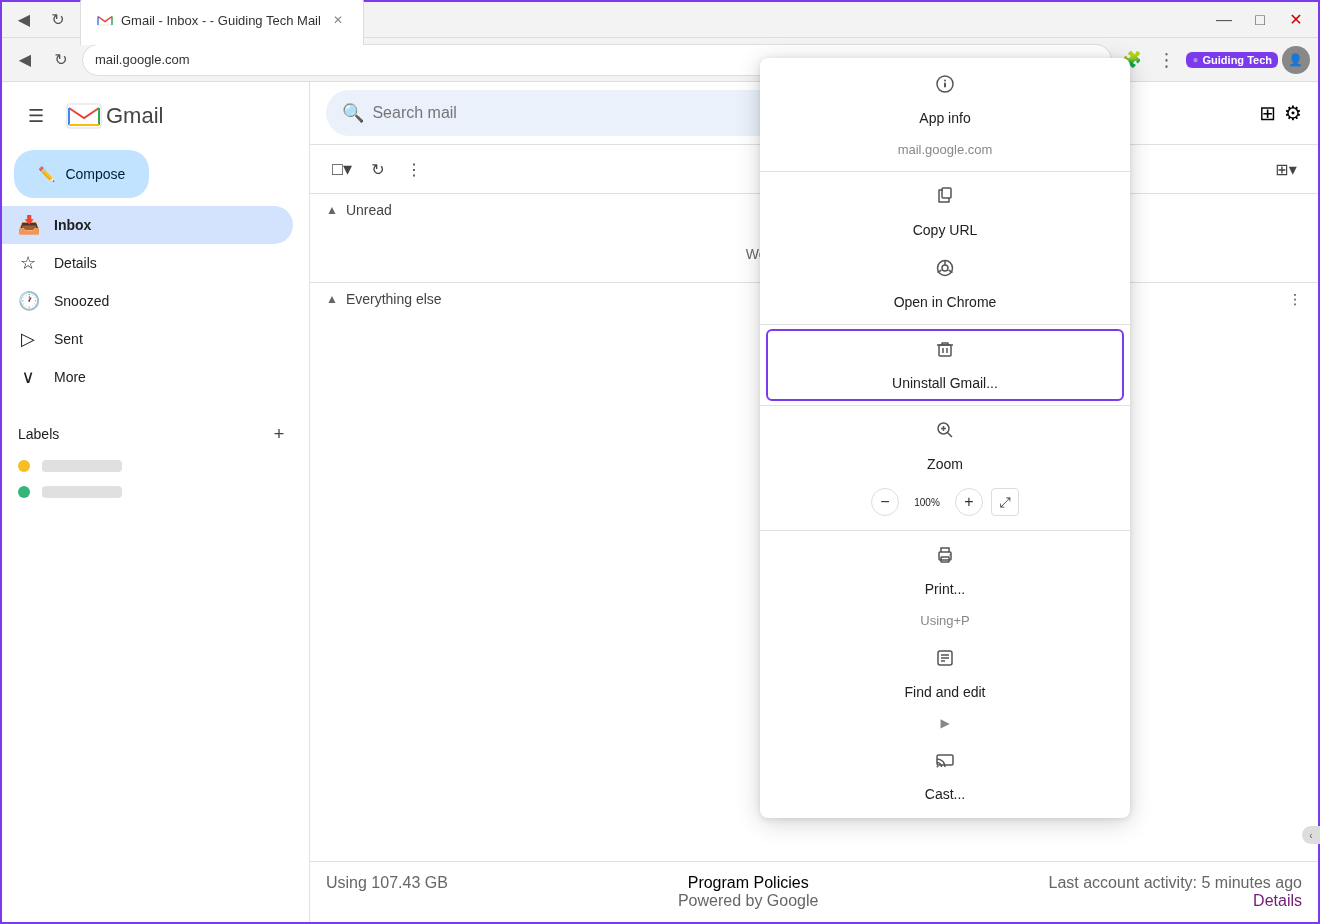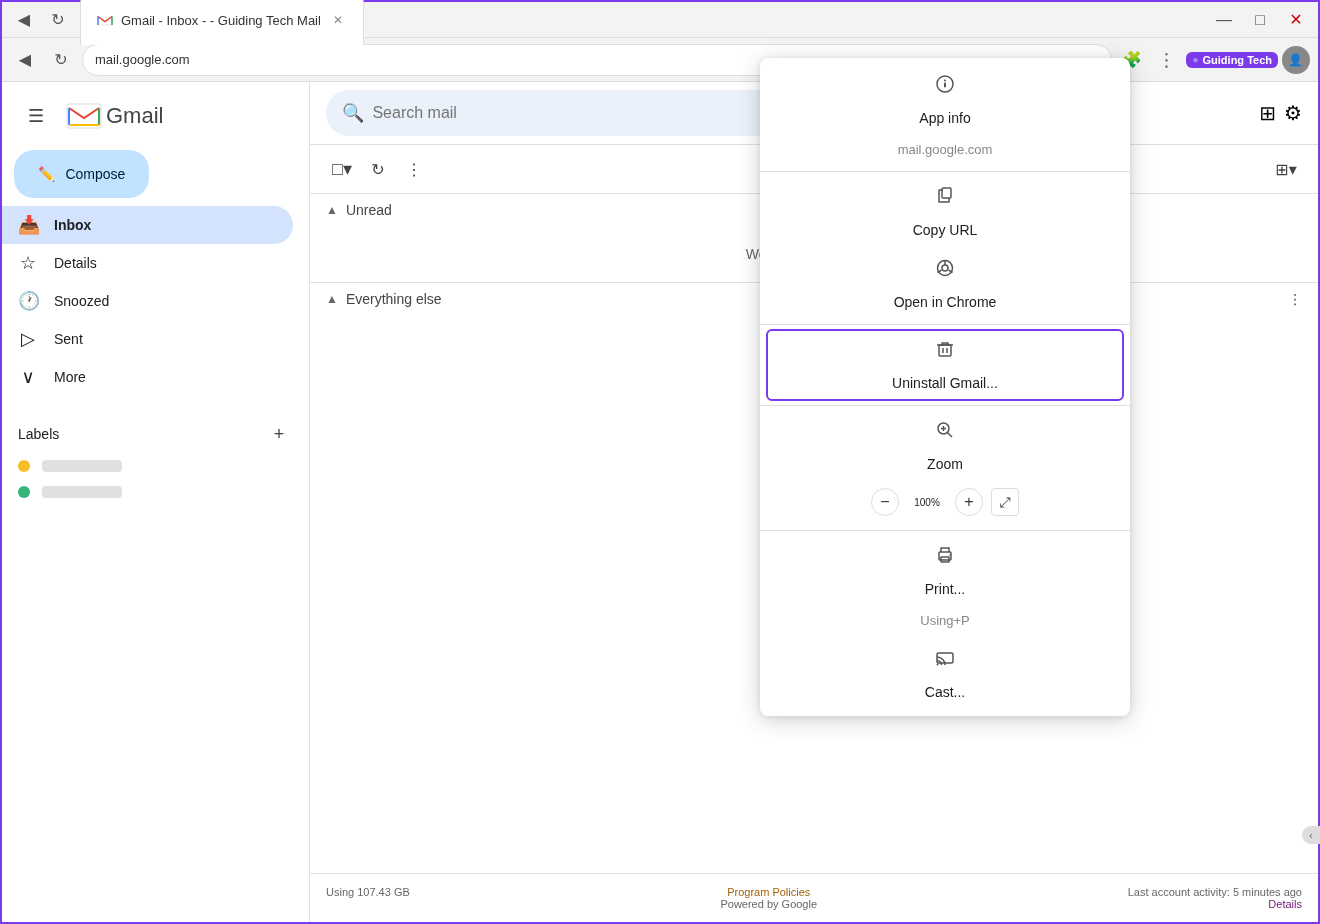--- a/index.html
+++ b/index.html
@@ -44,21 +44,21 @@
     .label-text { background: #e0e0e0; border-radius: 4px; width: 80px; height: 12px; }
 
     
     .main-content { flex: 1; display: flex; flex-direction: column; border-left: 1px solid #e0e0e0; overflow: hidden; background: white; }
     .toolbar { display: flex; align-items: center; padding: 8px 16px; gap: 4px; border-bottom: 1px solid #e0e0e0; }
     .toolbar-btn { width: 32px; height: 32px; display: flex; align-items: center; justify-content: center; border-radius: 50%; border: none; background: transparent; cursor: pointer; font-size: 16px; color: #444; }
     .inbox-area { flex: 1; overflow-y: auto; padding: 0; }
     .section-header { display: flex; align-items: center; gap: 8px; padding: 8px 16px; font-size: 14px; color: #444; cursor: pointer; }
     .section-arrow { font-size: 12px; color: #666; }
     .empty-state { padding: 20px 16px; text-align: center; color: #666; font-size: 14px; }
-    .footer { padding: 12px 16px; font-size: 11px; color: #666; border-top: 1px solid #e0e0e0; display: flex; justify-content: space-between; }
+    .footer { padding: 12px 16px; font-size: 16px; color: #666; border-top: 1px solid #e0e0e0; display: flex; justify-content: space-between; }
     .footer-center { text-align: center; }
     .footer-right { text-align: right; }
 
     
     .context-menu { position: absolute; top: 58px; right: 190px; width: 370px; background: white; border-radius: 8px; box-shadow: 0 4px 24px rgba(0,0,0,0.18), 0 1px 6px rgba(0,0,0,0.1); z-index: 1000; padding: 6px 0; }
     .menu-item { display: flex; align-items: center; padding: 10px 20px; gap: 16px; cursor: pointer; font-size: 14px; color: #202124; position: relative; flex-direction: column; }
     .menu-item.highlighted { border: 2px solid #7c3aed; border-radius: 6px; margin: 2px 6px; padding: 8px 14px; }
     .menu-item-icon { width: 20px; height: 20px; display: flex; align-items: center; justify-content: center; color: #555; font-size: 16px; flex-shrink: 0; }
     .menu-item-label { flex: 1; }
     .menu-item-shortcut { color: #888; font-size: 13px; }
@@ -224,21 +224,21 @@
             <span class="section-arrow">▲</span>
             <span>Everything else</span>
             <span style="margin-left:auto;">⋮</span>
           </div>
         </div>
       </div>
 
       <div class="footer">
         <span>Using 107.43 GB</span>
         <div class="footer-center">
-          <div style="cursor:pointer;color:#a16207;">Program Policies</div>
+          <div style="cursor:pointer;color:#000000;">Program Policies</div>
           <div>Powered by Google</div>
         </div>
         <div class="footer-right">
           <div>Last account activity: 5 minutes ago</div>
           <div style="cursor:pointer;color:#701a75;">Details</div>
         </div>
       </div>
     </div>
   </div>
 
@@ -323,20 +323,32 @@
             <rect x="3" y="6" width="12" height="8" rx="1" fill="none" stroke="#555" stroke-width="1.5"></rect>
             <rect x="5" y="11" width="8" height="5" rx="0.5" fill="none" stroke="#555" stroke-width="1.5"></rect>
             <path d="M5 6V2h8v4" fill="none" stroke="#555" stroke-width="1.5"></path>
             <circle cx="14" cy="9" r="0.75" fill="#555"></circle>
           </svg>
       </span>
       <span class="menu-item-label">Print...</span>
       <span class="menu-item-shortcut">Using+P</span>
     </div>
 
+    <div class="menu-item">
+      <span class="menu-item-icon">
+        <svg width="18" height="18" viewBox="0 0 18 18">
+            <rect x="2" y="2" width="14" height="14" rx="2" fill="none" stroke="#555" stroke-width="1.5"></rect>
+            <line x1="5" y1="6" x2="13" y2="6" stroke="#555" stroke-width="1.5"></line>
+            <line x1="5" y1="9" x2="13" y2="9" stroke="#555" stroke-width="1.5"></line>
+            <line x1="5" y1="12" x2="9" y2="12" stroke="#555" stroke-width="1.5"></line>
+          </svg>
+      </span>
+      <span class="menu-item-label">Find and edit</span>
+      <span class="menu-item-arrow">▶</span>
+    </div>
 
     <div class="menu-item">
       <span class="menu-item-icon">
         <svg width="18" height="18" viewBox="0 0 18 18">
             <rect x="1" y="4" width="16" height="10" rx="1.5" fill="none" stroke="#555" stroke-width="1.5"></rect>
             <path d="M1 11.5a4.5 4.5 0 014.5 4.5" fill="none" stroke="#555" stroke-width="1.5"></path>
             <path d="M1 8a8 8 0 018 8" fill="none" stroke="#555" stroke-width="1.5"></path>
             <circle cx="1.5" cy="15.5" r="1" fill="#555"></circle>
           </svg>
       </span>

